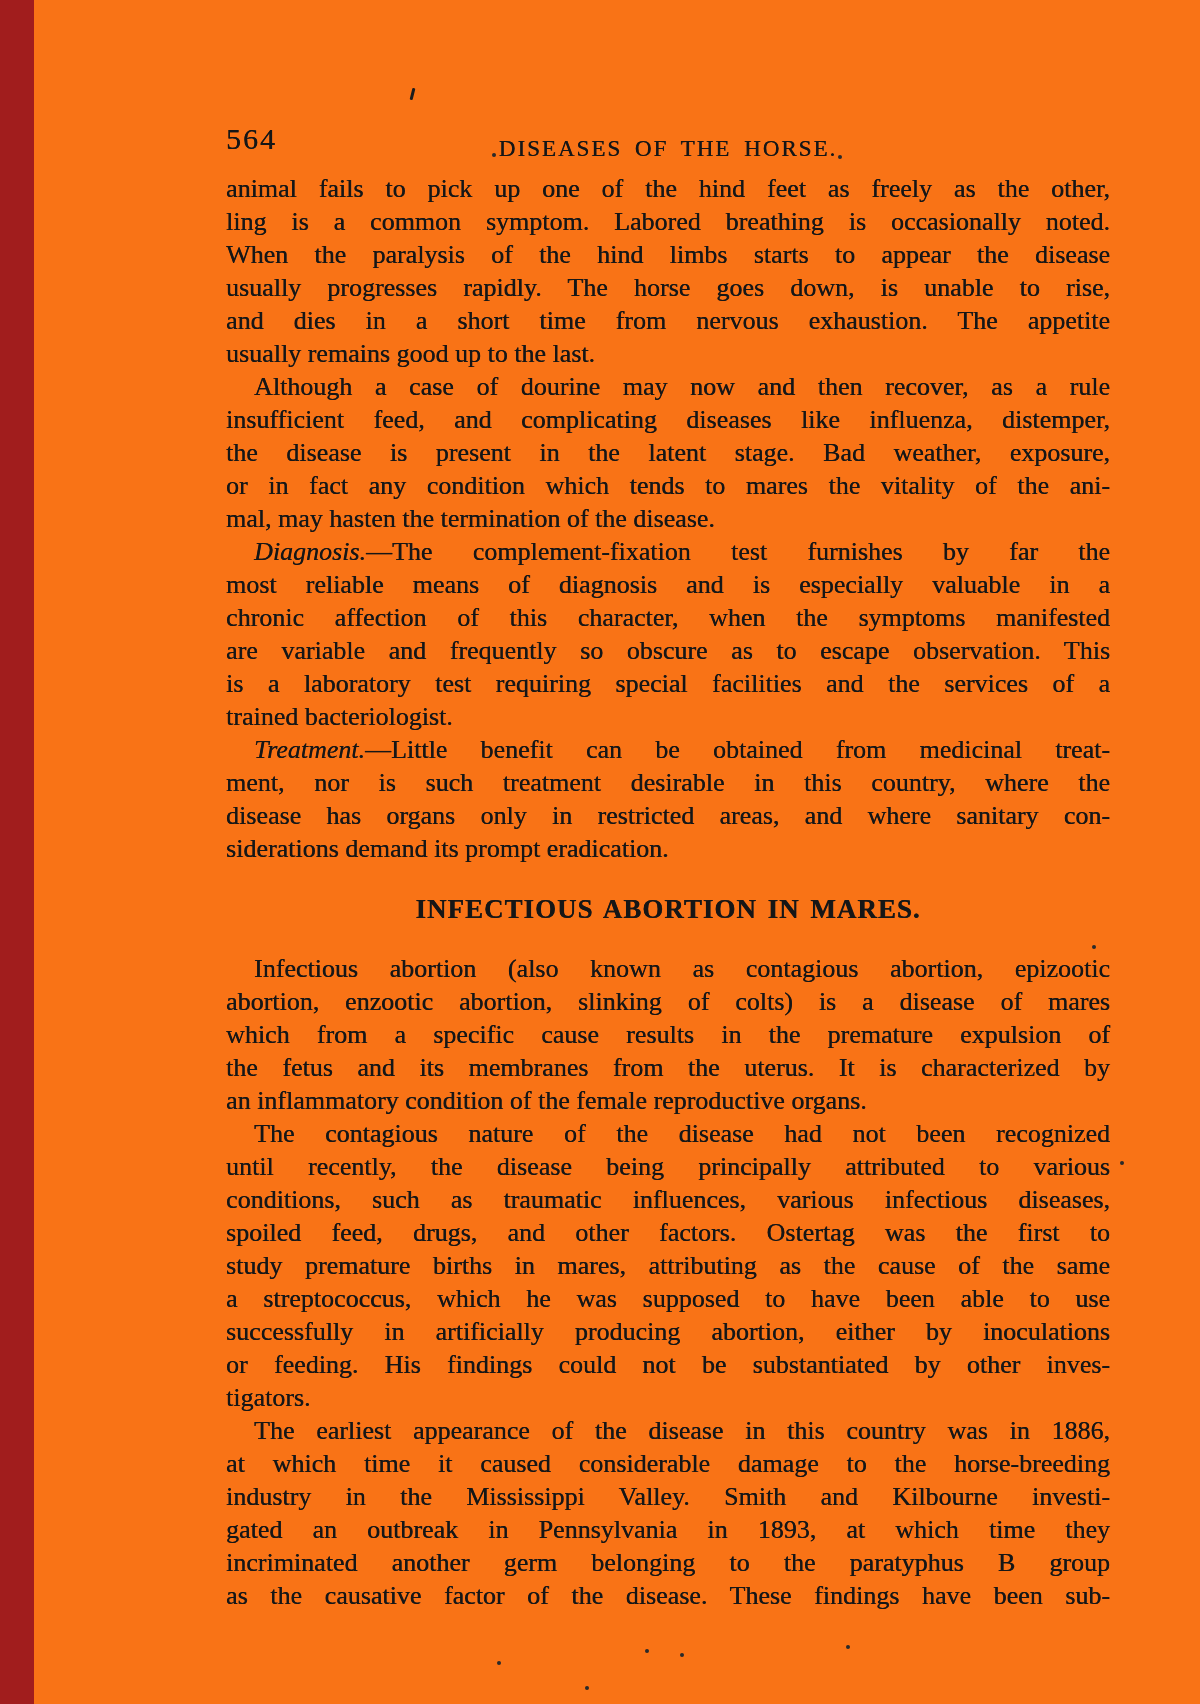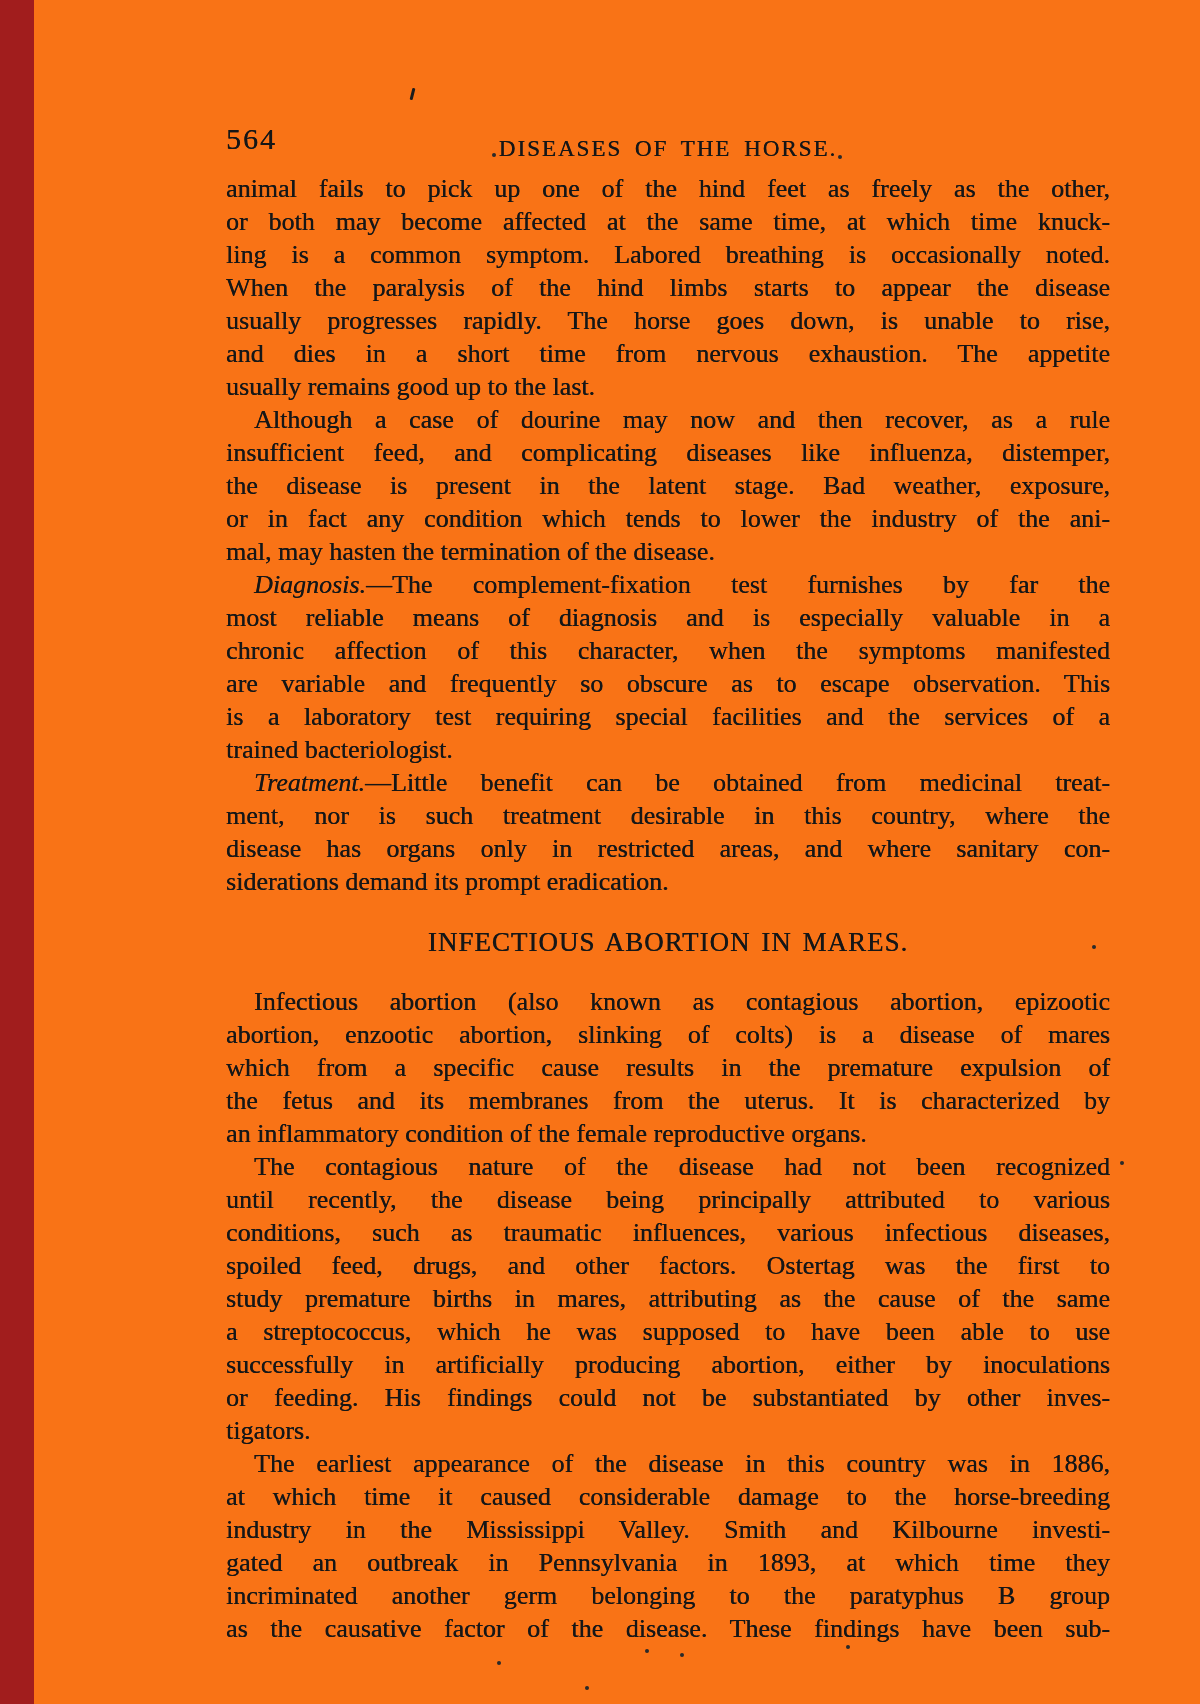--- a/index.html
+++ b/index.html
@@ -53,21 +53,21 @@
     text-align: justify;
     text-align-last: justify;
   }
   .line.ragged {
     text-align: left;
     text-align-last: left;
   }
   .line.indent { padding-left: 28px; }
 
   .section-heading {
-    font-weight: normal;
+    font-weight: bold;
     text-align: center;
     font-size: 27px;
     line-height: 33px;
     letter-spacing: 1px;
     word-spacing: 3px;
     margin: 28px 0 26px 0;
   }
 
   .speck {
     position: absolute;
@@ -88,32 +88,31 @@
 <div class="page" style="background: #f97316; color: rgb(22, 22, 22);">
   <div class="edge-stripe" style="background: rgb(161, 29, 29);"></div>
 
   <span class="page-number">564</span>
 
   <span class="running-title">DISEASES OF THE HORSE.</span>
 
   <div class="text-column">
       <div class="paragraph">
         <div class="line">animal fails to pick up one of the hind feet as freely as the other,</div>
-        <div class="line">or both may become affected at the same time, at which time knuck-</div>
         <div class="line">ling is a common symptom.  Labored breathing is occasionally noted.</div>
         <div class="line">When the paralysis of the hind limbs starts to appear the disease</div>
         <div class="line">usually progresses rapidly.  The horse goes down, is unable to rise,</div>
         <div class="line">and dies in a short time from nervous exhaustion.  The appetite</div>
         <div class="line ragged">usually remains good up to the last.</div>
       </div>
       <div class="paragraph">
         <div class="line indent">Although a case of dourine may now and then recover, as a rule</div>
         <div class="line">insufficient feed, and complicating diseases like influenza, distemper,</div>
         <div class="line">the disease is present in the latent stage.  Bad weather, exposure,</div>
-        <div class="line">or in fact any condition which tends to lower the industry of the ani-</div>
+        <div class="line">or in fact any condition which tends to mares the vitality of the ani-</div>
         <div class="line ragged">mal, may hasten the termination of the disease.</div>
       </div>
       <div class="paragraph">
         <div class="line indent"><i>Diagnosis.</i><span>—The complement-fixation test furnishes by far the</span></div>
         <div class="line">most reliable means of diagnosis and is especially valuable in a</div>
         <div class="line">chronic affection of this character, when the symptoms manifested</div>
         <div class="line">are variable and frequently so obscure as to escape observation.  This</div>
         <div class="line">is a laboratory test requiring special facilities and the services of a</div>
         <div class="line ragged">trained bacteriologist.</div>
       </div>

